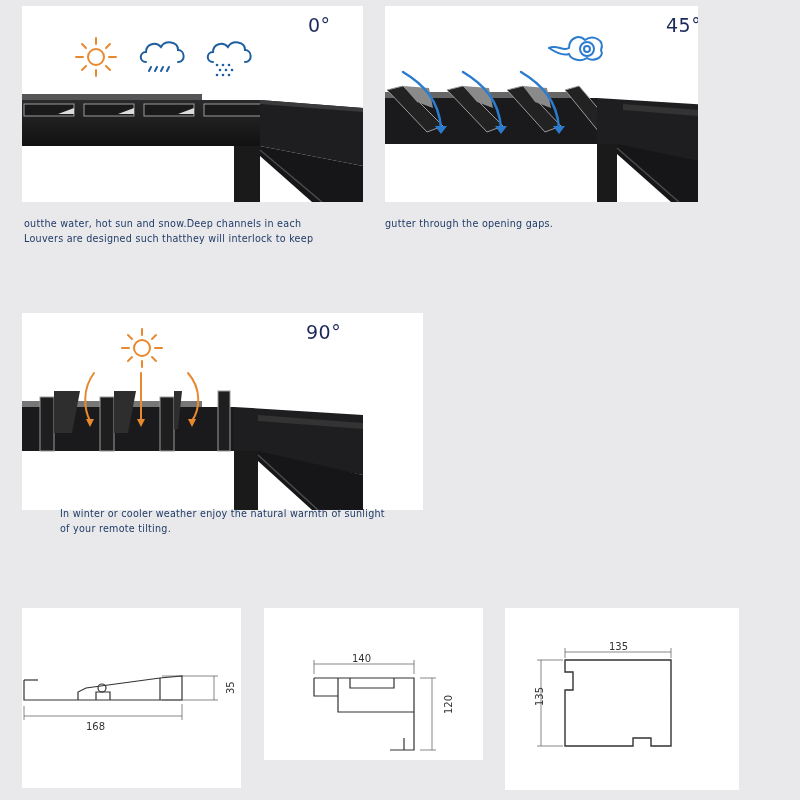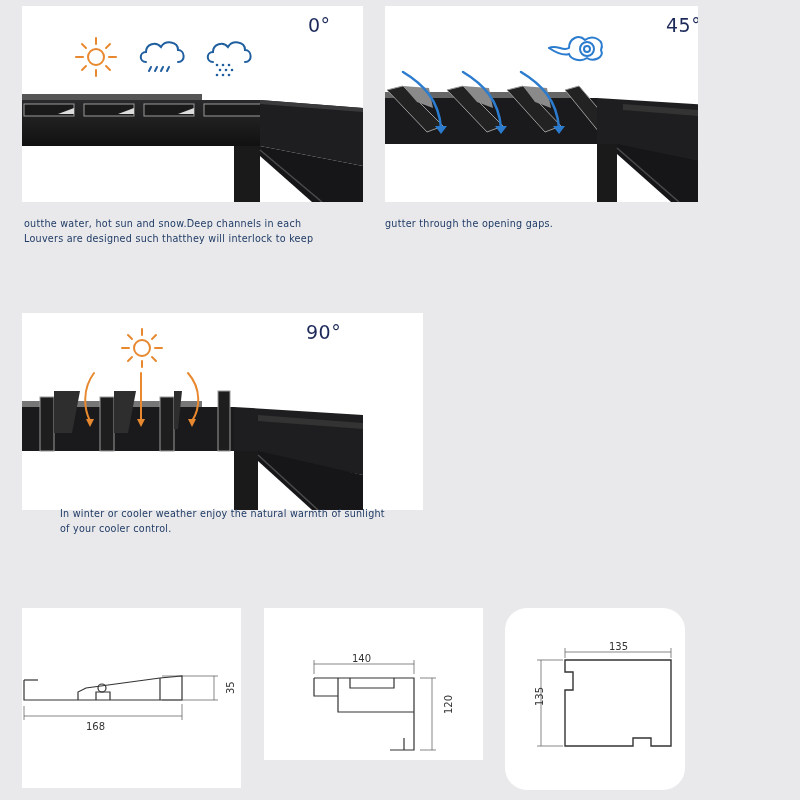--- a/index.html
+++ b/index.html
@@ -201,21 +201,21 @@
     <polygon points="212,38 341,46 341,106 212,82" fill="#1e1e20"></polygon>
     <polygon points="236,46 341,54 341,60 236,52" fill="#333"></polygon>
     <polygon points="212,82 236,82 236,141 212,141" fill="#1a1a1a"></polygon>
     <polygon points="236,82 341,106 341,141 290,141 236,92" fill="#161618"></polygon>
     <line x1="236" y1="86" x2="296" y2="141" stroke="#4a4a4a" stroke-width="1.5"></line>
   </svg>
 </div>
 
 <div class="caption" style="left:24px; top:506px;margin-left:36px;">
   <p>In winter or cooler weather enjoy the natural warmth of sunlight</p>
-  <p>of your cooler control.</p>
+  <p>of your remote tilting.</p>
 </div>
 
 <div class="panel" style="left:22px; top:608px; width:219px; height:180px;">
   <svg width="219" height="182" viewBox="0 0 219 182">
     <g stroke="#333" stroke-width="1.2" fill="none">
       <path d="M2 72 L2 92 L160 92 L160 68 L138 70 L64 80 L56 84 L56 92"></path>
       <path d="M2 72 L16 72"></path>
       <path d="M138 70 L138 92"></path>
       <path d="M74 92 L74 84 L88 84 L88 92"></path>
       <circle cx="80" cy="80" r="4"></circle>
@@ -248,21 +248,21 @@
         <line x1="150" y1="52" x2="150" y2="66"></line>
       <line x1="168" y1="70" x2="168" y2="142"></line>
       <line x1="156" y1="70" x2="172" y2="70"></line>
         <line x1="156" y1="142" x2="172" y2="142"></line>
     </g>
     <text class="dim-text" x="88" y="54">140</text>
     <text class="dim-text" x="182" y="112" transform="rotate(-90 182 106)">120</text>
   </svg>
 </div>
 
-<div class="panel" style="left:505px; top:608px; width:180px; height:182px;border-radius:22px;">
+<div class="panel" style="left:505px; top:608px; width:234px; height:182px;">
   <svg width="219" height="182" viewBox="0 0 219 182">
     <g stroke="#333" stroke-width="1.4" fill="none">
       <path d="M60 52 L166 52 L166 138 L146 138 L146 130 L128 130 L128 138 L60 138 L60 82 L68 82 L68 64 L60 64 Z"></path>
     </g>
     <g stroke="#555" stroke-width="0.7" fill="none">
       <line x1="60" y1="44" x2="166" y2="44"></line>
       <line x1="60" y1="40" x2="60" y2="50"></line>
         <line x1="166" y1="40" x2="166" y2="50"></line>
       <line x1="36" y1="52" x2="36" y2="138"></line>
       <line x1="32" y1="52" x2="58" y2="52"></line>

